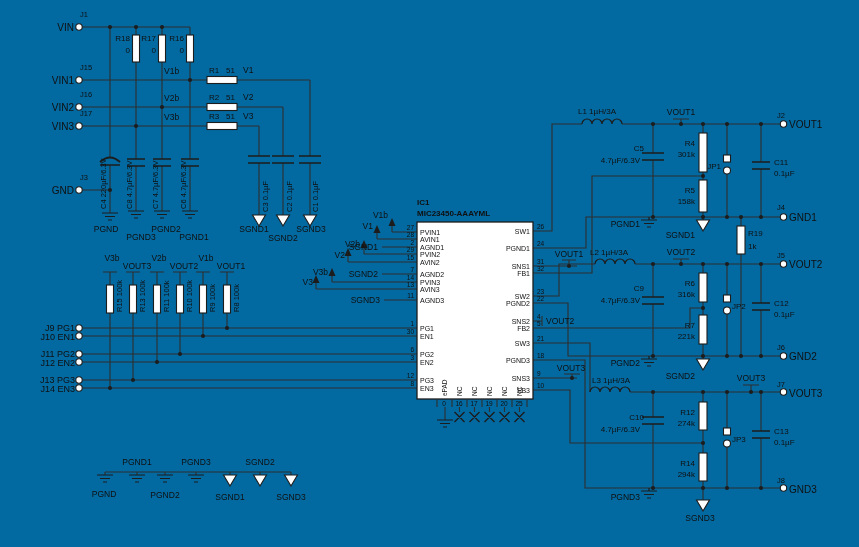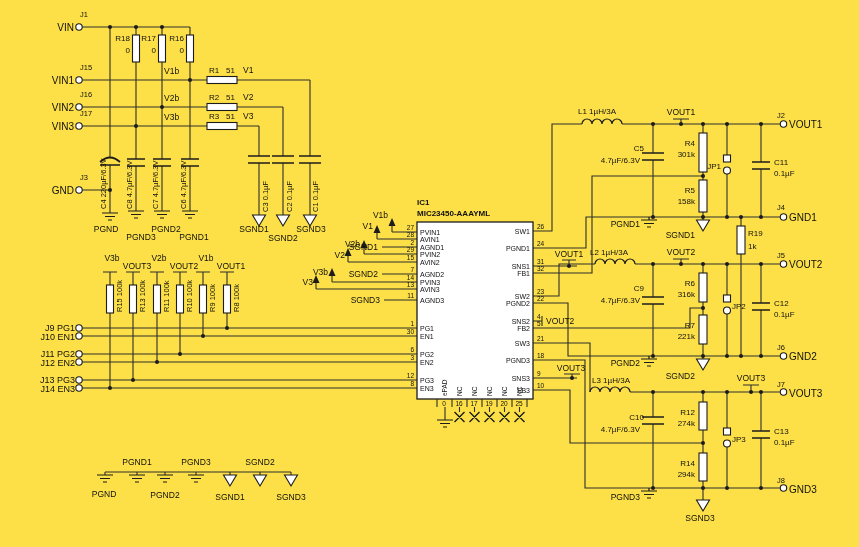--- a/index.html
+++ b/index.html
@@ -1,16 +1,16 @@
 <!DOCTYPE html>
 <html><head>
 <meta charset="utf-8">
 <style>
   html,body{margin:0;padding:0;background:#fff;}
-  #stage{position:relative;width:859px;height:547px;background:#fde047;overflow:hidden;}
+  #stage{position:relative;width:859px;height:547px;background:#0369a1;overflow:hidden;}
   svg{display:block;}
   svg text{font-family:"Liberation Sans","DejaVu Sans",sans-serif;fill:#101010;}
   .wire{stroke:#2e2e2e;stroke-width:1.1;fill:none;}
   .plate{stroke:#1c1c1c;stroke-width:1.7;fill:none;}
   .sym{stroke:#1c1c1c;stroke-width:1.1;fill:#ffffff;}
   .coil{stroke:#1c1c1c;stroke-width:1.2;fill:none;}
   .gnd{stroke:#1c1c1c;stroke-width:1.2;fill:none;}
   .xmark{stroke:#1c1c1c;stroke-width:1.4;fill:none;}
   .dot{fill:#1c1c1c;}
   .arrow{fill:#1c1c1c;stroke:none;}

